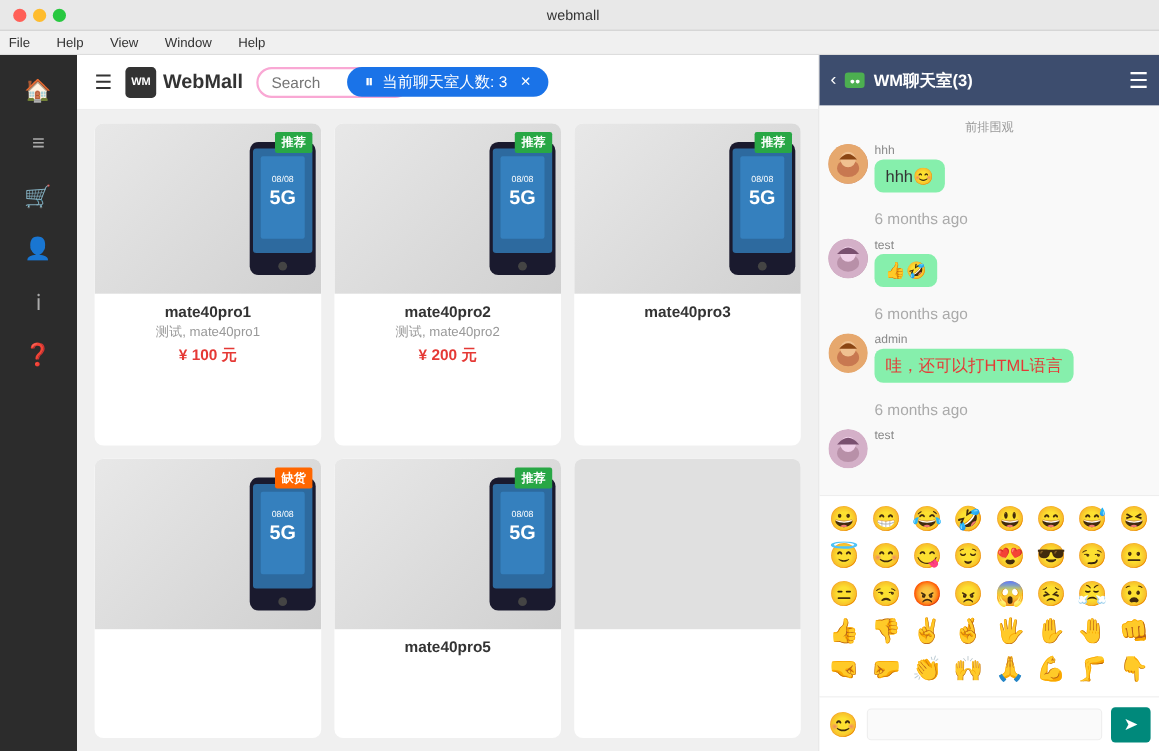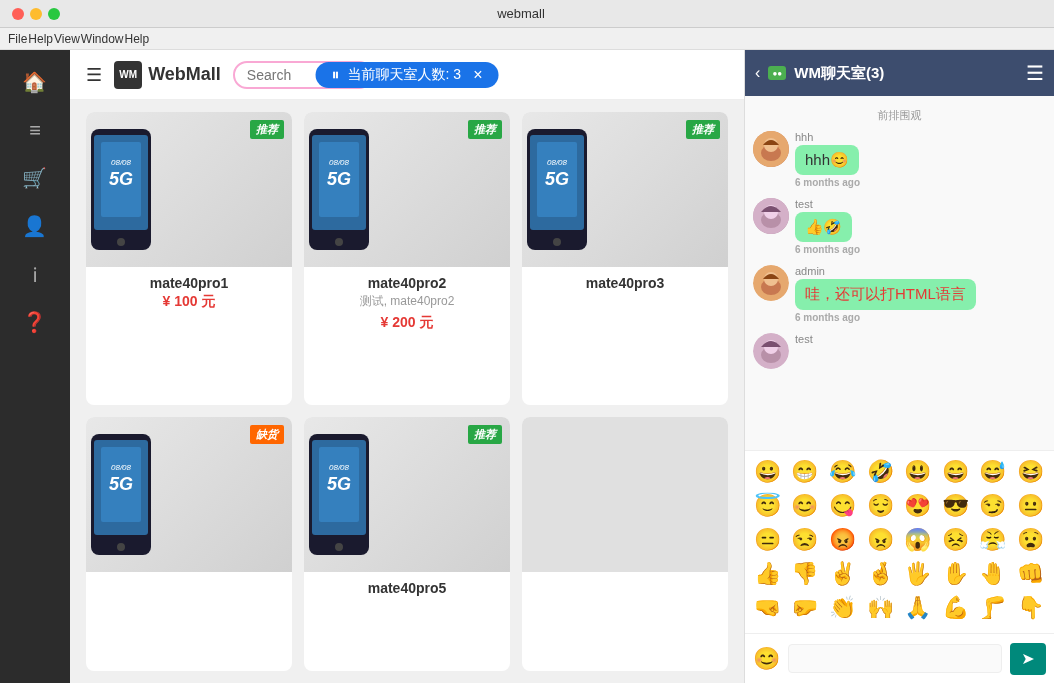--- a/index.html
+++ b/index.html
@@ -23,21 +23,21 @@
     .btn-max { background: #28c840; }
 
     
     .menu-bar {
       height: 22px;
       background: #f0f0f0;
       display: flex;
       align-items: center;
       padding: 0 8px;
       border-bottom: 1px solid #ddd;
-      gap: 1px;
+      gap: 24px;
     }
     .menu-item { font-size: 12px; color: #333; cursor: pointer; }
 
     
     .app-container {
       display: flex;
       height: calc(683px - 50px);
       background: #f5f5f5;
     }
 
@@ -130,24 +130,23 @@
       border-radius: 8px;
       overflow: hidden;
       cursor: pointer;
       position: relative;
     }
     .product-image-area {
       height: 155px;
       background: linear-gradient(135deg, #e8e8e8, #d0d0d0);
       display: flex;
       align-items: center;
-      justify-content: flex-start;
+      justify-content: flex-end;
       overflow: hidden;
       position: relative;
-      font-style: italic;
     }
     .product-badge {
       position: absolute;
       top: 8px;
       right: 8px;
       padding: 2px 6px;
       border-radius: 2px;
       font-size: 11px;
       color: #fff;
       font-weight: bold;
@@ -202,21 +201,21 @@
     .msg-bubble {
       background: #86efac;
       border-radius: 8px;
       padding: 6px 10px;
       font-size: 15px;
       color: #333;
       display: inline-block;
       max-width: 100%;
     }
     .msg-bubble.html-msg { color: #e53935; }
-    .msg-time { font-size: 10px; color: #aaa; margin-top: 2px; font-weight: bold; }
+    .msg-time { font-size: 14px; color: #aaa; margin-top: 16px; }
 
     
     .emoji-panel {
       background: #fff;
       border-top: 1px solid #eee;
       padding: 6px 4px;
     }
     .emoji-row {
       display: flex;
       flex-wrap: nowrap;
@@ -329,20 +328,21 @@
             <rect x="5" y="2" width="60" height="121" rx="8" fill="#1a1a2e"></rect>
             <rect x="8" y="8" width="54" height="95" rx="3" fill="#2d6a9f"></rect>
             <rect x="15" y="15" width="40" height="75" rx="2" fill="#3a8fd4" opacity="0.6"></rect>
             <text x="35" y="58" text-anchor="middle" fill="white" font-size="18" font-weight="bold">5G</text>
             <text x="35" y="38" text-anchor="middle" fill="white" font-size="8">08/08</text>
             <circle cx="35" cy="115" r="4" fill="#444"></circle>
           </svg>
         </div>
         <div class="product-info">
           <div class="product-name">mate40pro1</div>
+          <div class="product-desc">测试, mate40pro1</div>
           <div class="product-price">¥ 100 元</div>
         </div>
       </div>
 
       <div class="product-card">
         <div class="product-image-area">
           <span class="product-badge badge-recommend">推荐</span>
           <svg class="phone-svg" viewBox="0 0 70 125" xmlns="http://www.w3.org/2000/svg">
             <rect x="5" y="2" width="60" height="121" rx="8" fill="#1a1a2e"></rect>
             <rect x="8" y="8" width="54" height="95" rx="3" fill="#2d6a9f"></rect>

